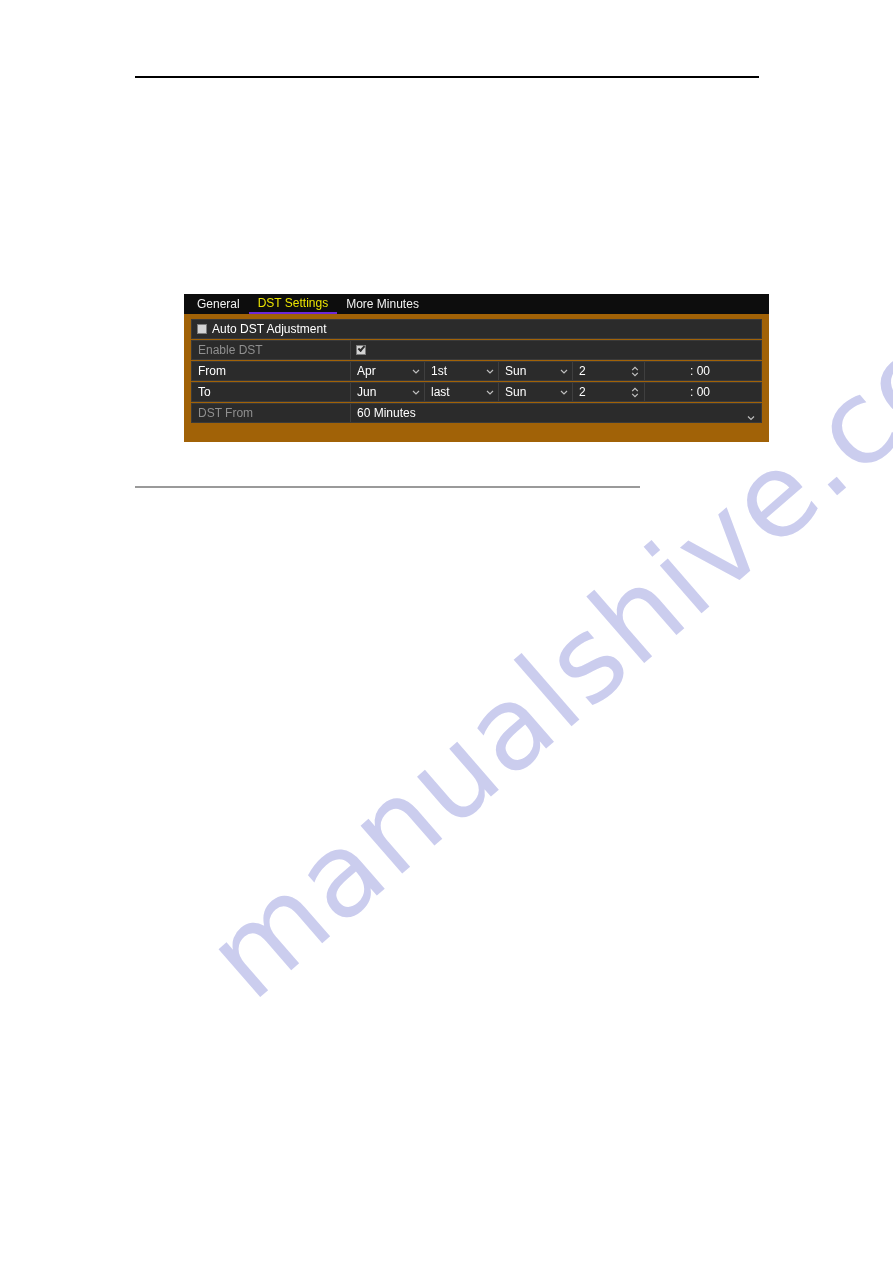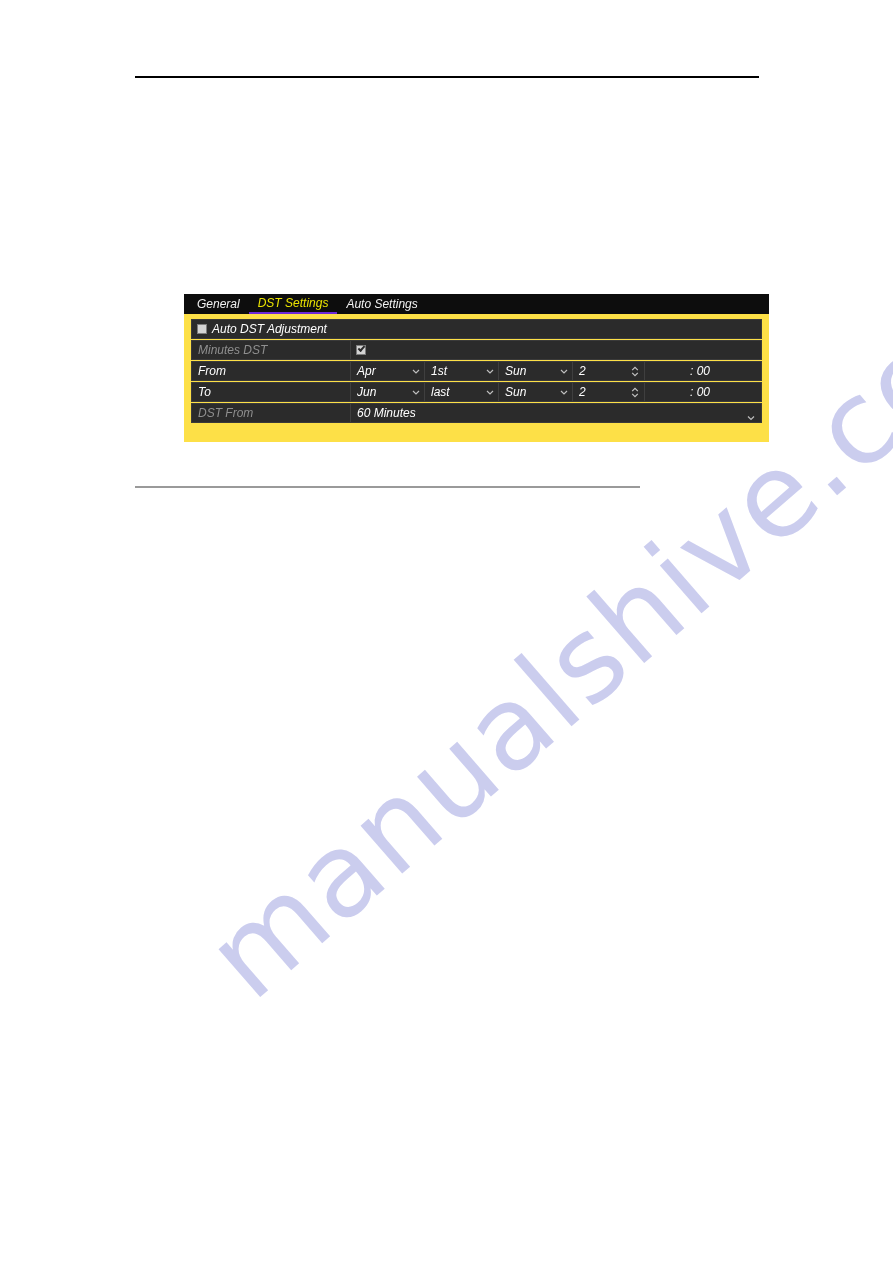--- a/index.html
+++ b/index.html
@@ -62,25 +62,24 @@
     opacity: 0.95;
   }
 
   
   .nvr-panel {
     position: absolute;
     left: 184px;
     top: 294px;
     width: 585px;
     height: 148px;
-    background: #fde047;
+    background: #a16207;
     z-index: 2;
     font-size: 12px;
     color: #ffffff;
-    font-style: italic;
   }
 
   
   .tabbar {
     height: 20px;
     background: #0d0d0d;
     display: flex;
     align-items: center;
     padding-left: 4px;
     box-sizing: border-box;
@@ -246,32 +245,32 @@
 
 <div class="watermark">
   <div class="watermark-text">manualshive.com</div>
 </div>
 
 <div class="nvr-panel">
 
   <div class="tabbar">
     <div class="tab">General</div>
     <div class="tab active">DST Settings</div>
-    <div class="tab">Auto Settings</div>
+    <div class="tab">More Minutes</div>
   </div>
 
   <div class="form-area">
 
     <div class="row row-auto">
       <span class="chk-box"></span>
       <span class="chk-label">Auto DST Adjustment</span>
     </div>
 
     <div class="row">
-      <div class="cell-label dim">Minutes DST</div>
+      <div class="cell-label dim">Enable DST</div>
       <div class="cell-check">
         <span class="chk-box checked"></span>
       </div>
     </div>
 
     <div class="row">
       <div class="cell-label bright">From</div>
       <div class="field field-month">
         <span>Apr</span>
         <span class="chev">

